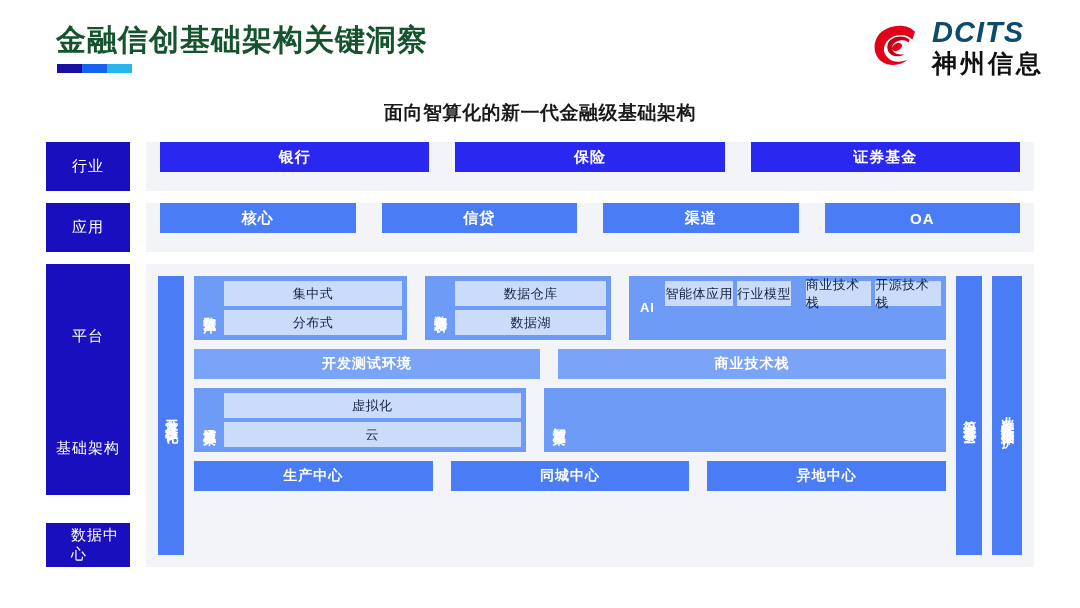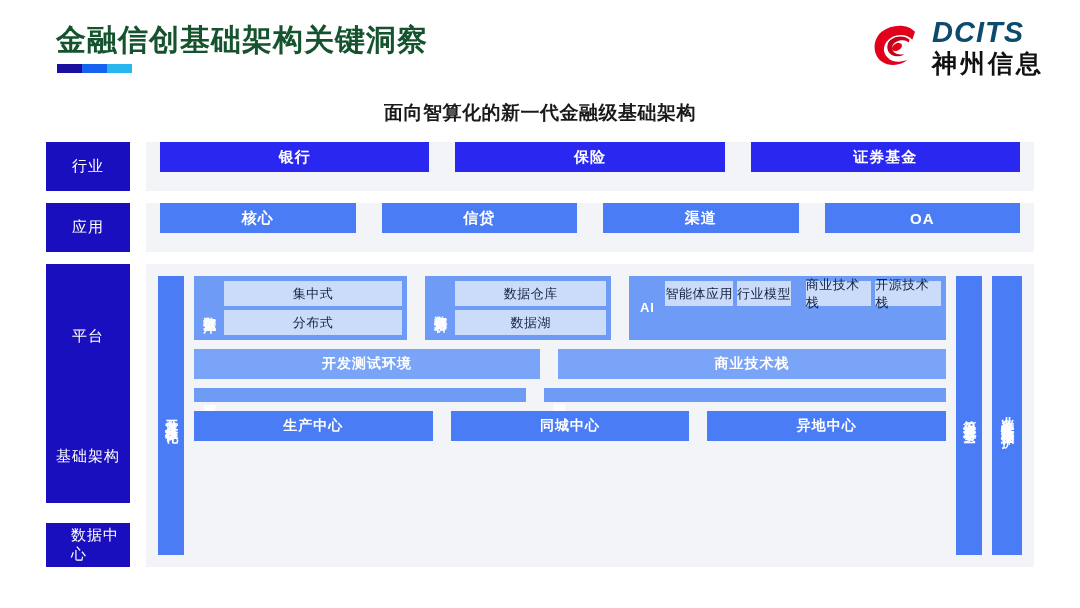--- a/index.html
+++ b/index.html
@@ -37,21 +37,21 @@
   .subtitle { position: absolute; left: 0; right: 0; top: 100px; text-align: center; font-size: 19px; font-weight: bold; color: #1a1a1a; letter-spacing: .5px; }
 
   
   .diagram { position: absolute; left: 46px; top: 142px; width: 988px; height: 425px; }
 
   .rail { position: absolute; left: 0; width: 84px; background: #1a0fbf; color: #fff;
           display: flex; align-items: center; justify-content: center; font-size: 15px; font-weight: normal; letter-spacing: 1px; }
   .rail.r-industry { top: 0;   height: 49px; }
   .rail.r-app      { top: 61px; height: 49px; }
   .rail.r-plat     { top: 122px; height: 145px; }
-  .rail.r-infra    { top: 267px; height: 94px; }
+  .rail.r-infra    { top: 259px; height: 94px; }
   .rail.r-dc       { top: 381px; height: 44px; padding-left: 25px; }
 
   .band { position: absolute; left: 100px; right: 0; background: #f3f4f7; }
   .band.b-industry { top: 0;   height: 49px; }
   .band.b-app      { top: 61px; height: 49px; }
   .band.b-main     { top: 122px; height: 303px; }
 
   .row-flex { display: flex; align-items: flex-start; height: 100%; padding: 0 14px; gap: 26px; }
 
   .pill { height: 30px; display: flex; align-items: center; justify-content: center;
@@ -185,20 +185,24 @@
           </div>
 
           <div class="tier">
             <div class="envbar">开发测试环境</div>
             <div class="envbar" style="flex:1.12">商业技术栈</div>
           </div>
 
           <div class="tier">
             <div class="group" style="flex:1">
               <div class="group-label">通算框架</div>
+              <div class="group-body">
+                <div class="cell">虚拟化</div>
+                <div class="cell">云</div>
+              </div>
             </div>
 
             <div class="group" style="flex:1.22">
               <div class="group-label">智算框架</div>
             </div>
           </div>
 
           <div class="tier">
             <div class="dcbar">生产中心</div>
             <div class="dcbar">同城中心</div>

